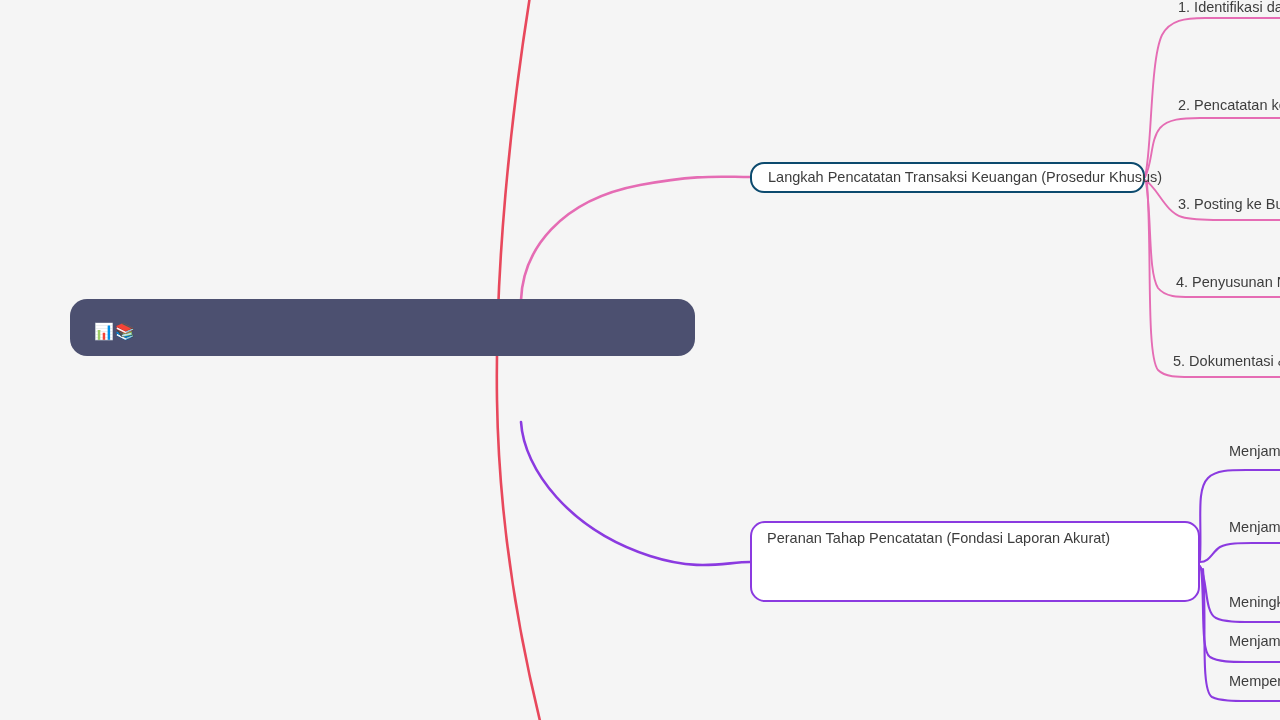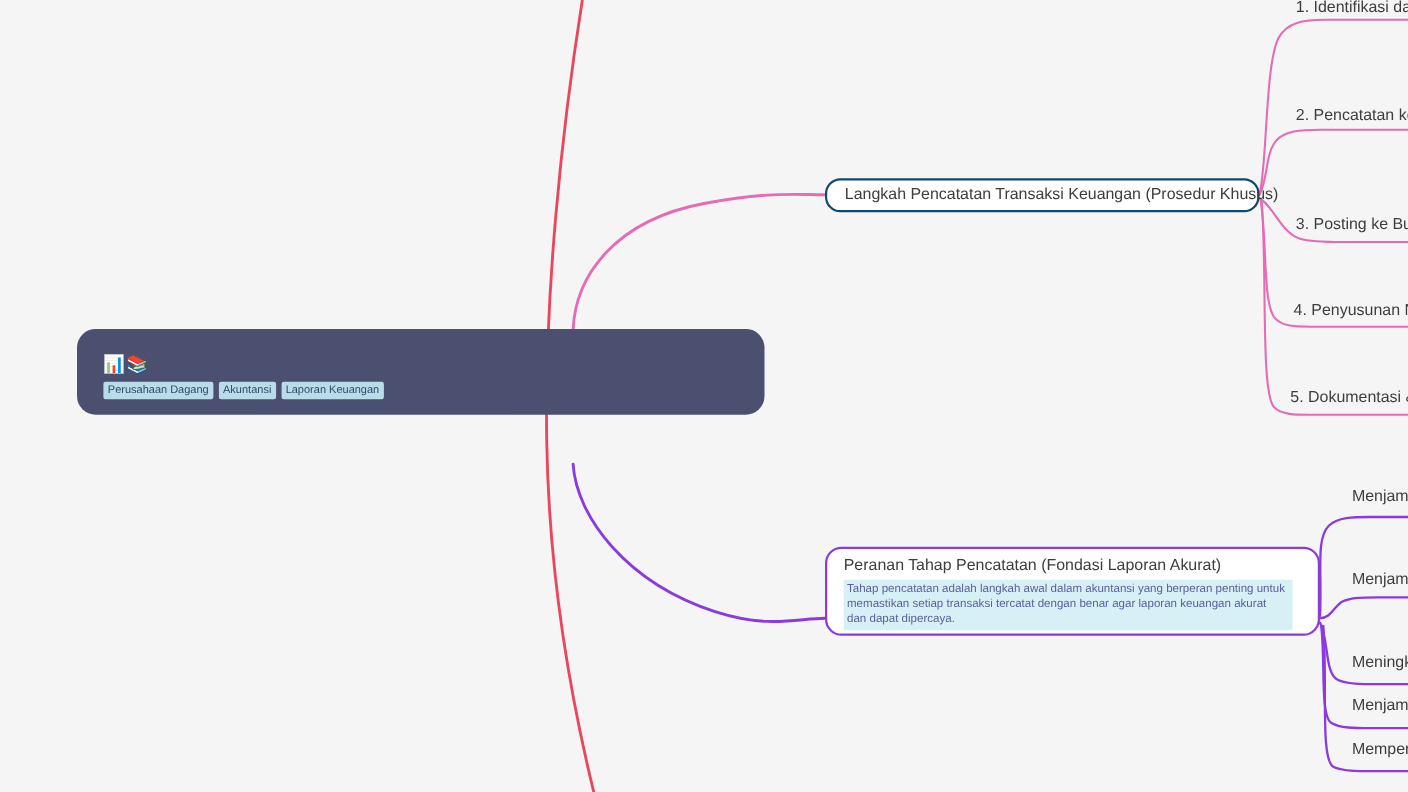--- a/index.html
+++ b/index.html
@@ -94,21 +94,21 @@
     width: 395px;
     height: 31px;
     display: flex;
     align-items: center;
     padding: 0 16px;
   }
 
   
   #node-peranan {
     left: 750px;
-    top: 497px;
+    top: 521px;
     width: 450px;
     height: 81px;
     padding: 6px 11px 8px 15px;
   }
   #node-peranan .node-label { margin-bottom: 3px; }
   .node-desc {
     background: #d6f0f5;
     color: #5a5f9c;
     font-size: 10.5px;
     line-height: 13.5px;
@@ -147,40 +147,34 @@
 
     <path d="M 1200 560 C 1202 520, 1196 490, 1208 478 C 1216 470, 1230 470, 1246 470 L 1285 470" fill="none" stroke="#8b3ae0" stroke-width="2.1" stroke-linecap="round"></path>
     <path d="M 1200 562 C 1210 562, 1212 552, 1220 547 C 1228 543, 1240 543, 1252 543 L 1285 543" fill="none" stroke="#8b3ae0" stroke-width="2.1" stroke-linecap="round"></path>
     <path d="M 1200 566 C 1208 580, 1204 612, 1216 618 C 1224 622, 1238 622, 1252 622 L 1285 622" fill="none" stroke="#8b3ae0" stroke-width="2.1" stroke-linecap="round"></path>
     <path d="M 1201 568 C 1205 600, 1200 650, 1210 657 C 1218 662, 1232 662, 1246 662 L 1285 662" fill="none" stroke="#8b3ae0" stroke-width="2.1" stroke-linecap="round"></path>
     <path d="M 1203 569 C 1207 620, 1200 690, 1212 697 C 1220 701, 1234 701, 1248 701 L 1285 701" fill="none" stroke="#8b3ae0" stroke-width="2.1" stroke-linecap="round"></path>
   </svg>
 
   <div class="root-node">
     <div class="root-emoji">📊📚</div>
-    <div class="root-tags">
-      <span class="tag-pill">Perusahaan Dagang</span>
-      <span class="tag-pill">Akuntansi</span>
-      <span class="tag-pill">Laporan Keuangan</span>
-    </div>
   </div>
 
   <div id="node-langkah" class="node-box">
     <span class="node-label">Langkah Pencatatan Transaksi Keuangan (Prosedur Khusus)</span>
   </div>
 
   <div class="leaf-label" style="left:1178px; top:-2px;">1. Identifikasi dan</div>
   <div class="leaf-label" style="left:1178px; top:96px;">2. Pencatatan ke </div>
   <div class="leaf-label" style="left:1178px; top:195px;">3. Posting ke Buk</div>
   <div class="leaf-label" style="left:1176px; top:273px;">4. Penyusunan Ne</div>
   <div class="leaf-label" style="left:1173px; top:352px;">5. Dokumentasi &amp;</div>
 
   <div id="node-peranan" class="node-box purple">
     <div class="node-label">Peranan Tahap Pencatatan (Fondasi Laporan Akurat)</div>
-    <div class="node-desc">Tahap pencatatan adalah langkah awal dalam akuntansi yang berperan penting untuk memastikan setiap transaksi tercatat dengan benar agar laporan keuangan akurat dan dapat dipercaya.</div>
   </div>
 
   <div class="leaf-label" style="left:1229px; top:442px;">Menjami</div>
   <div class="leaf-label" style="left:1229px; top:518px;">Menjami</div>
   <div class="leaf-label" style="left:1229px; top:593px;">Meningk</div>
   <div class="leaf-label" style="left:1229px; top:632px;">Menjami</div>
   <div class="leaf-label" style="left:1229px; top:672px;">Memper</div>
 
 </div>
 

